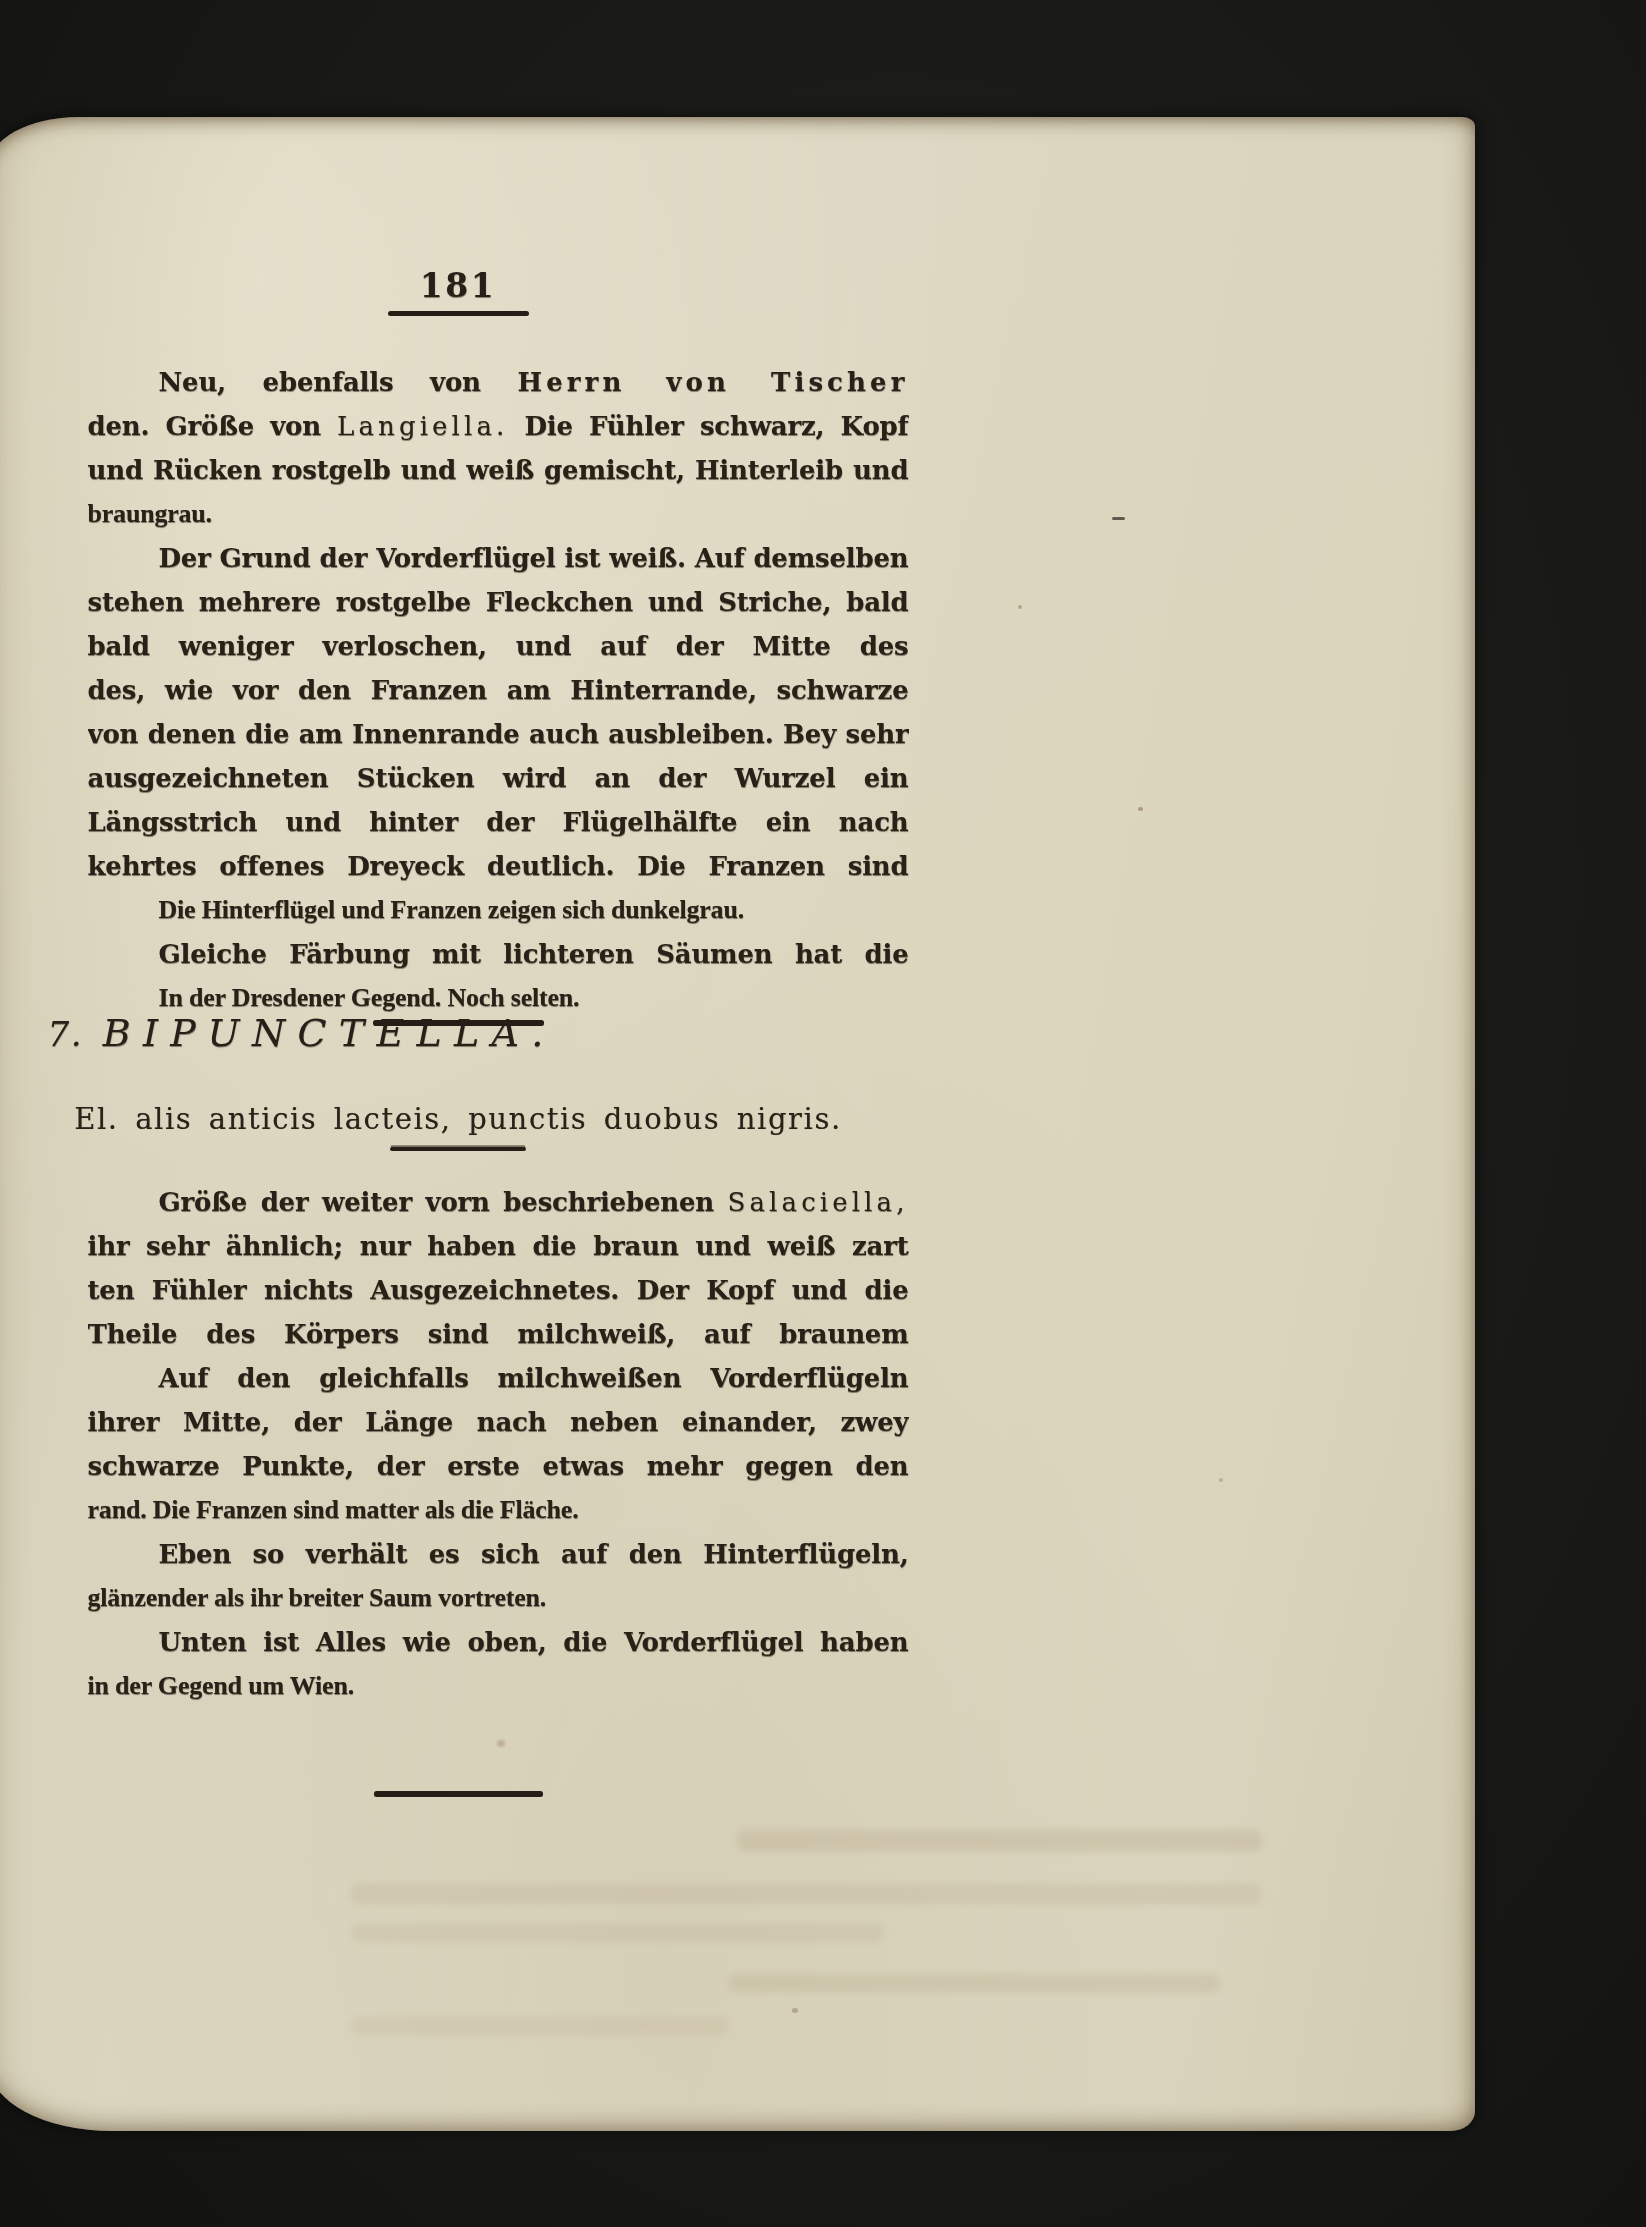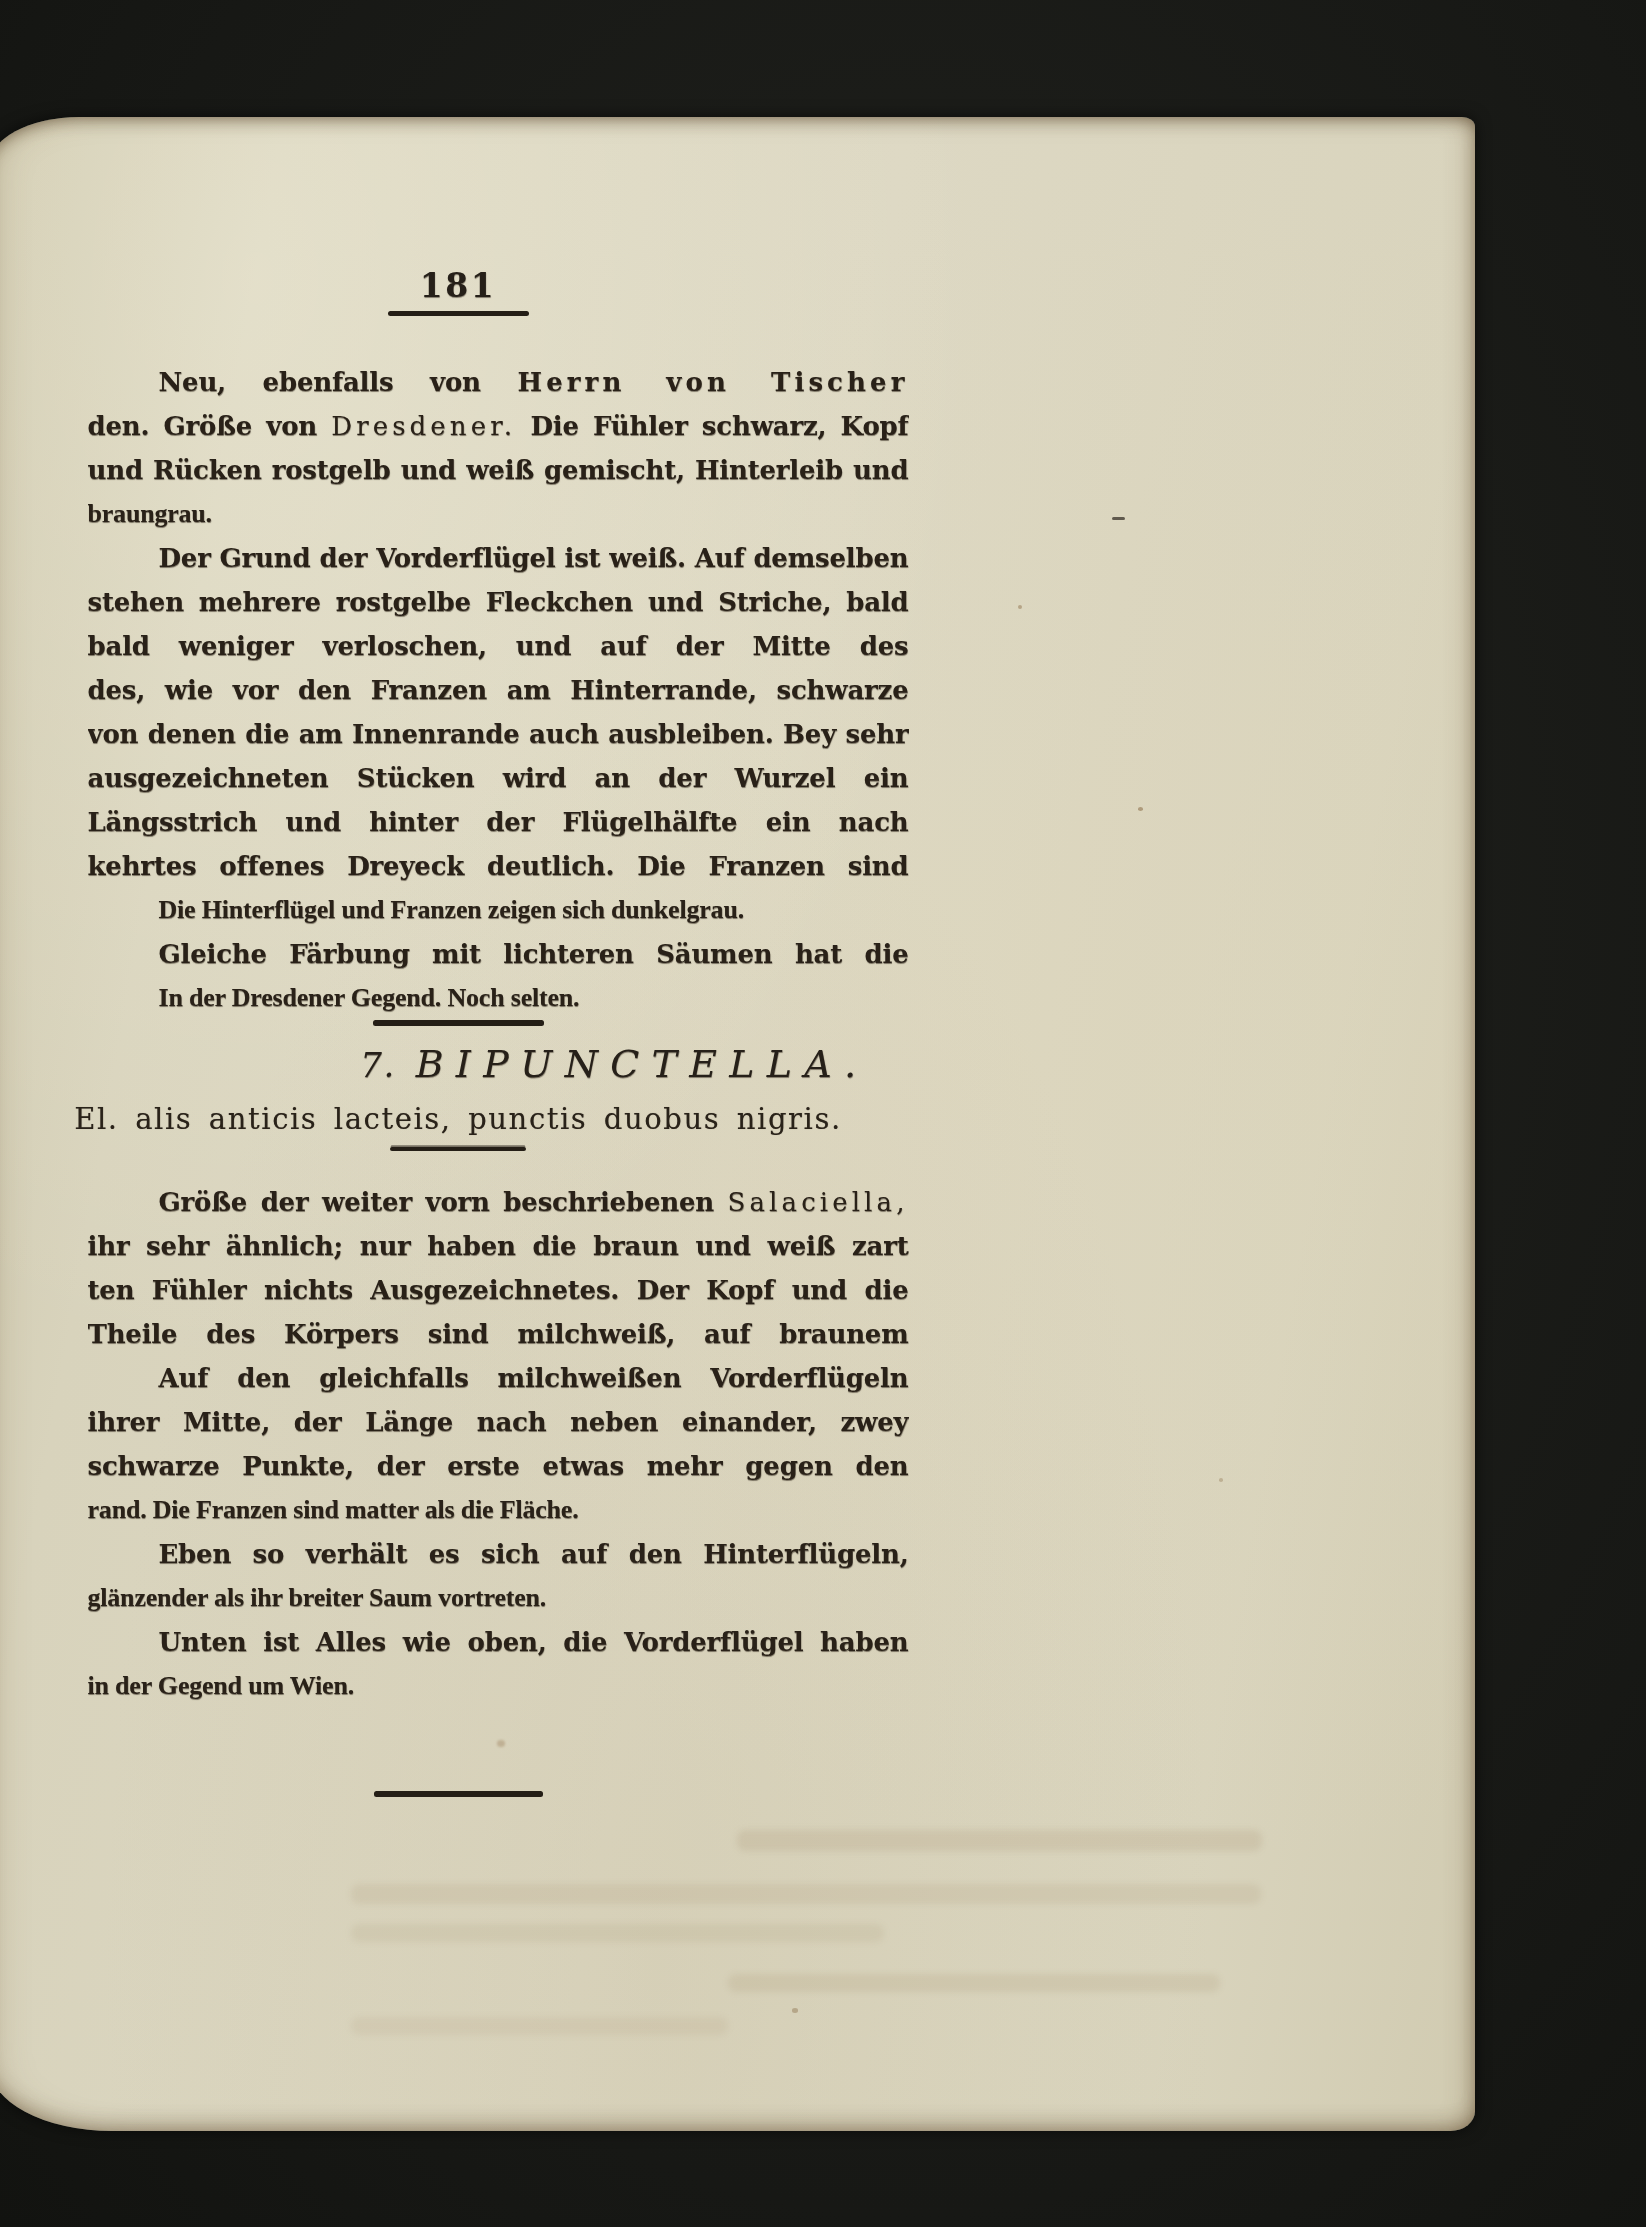--- a/index.html
+++ b/index.html
@@ -64,21 +64,21 @@
   .rule {
     position: absolute; left: 59px; width: 821px;
     display: flex; justify-content: center;
   }
   .rule > div { background: #241e16; border-radius: 2.5px; }
   #rule1 { top: 903px; } #rule1 > div { width: 171px; height: 5.7px; }
   #rule2 { top: 1030px; } #rule2 > div { width: 136px; height: 4.1px; box-shadow: 0 -2.5px 0 -0.8px rgba(36,30,22,0.55); }
   #rule3 { top: 1674px; } #rule3 > div { width: 169px; height: 5.7px; }
 
   #heading-block {
-    top: 925px; text-align: right;
+    top: 894px; text-align: left;
     color: #262019; white-space: nowrap;
     text-shadow: 0.3px 0.6px 0.8px rgba(43,34,24,0.5);
   }
   #species-number { font-style: italic; font-size: 34px; margin-right: 19.7px; letter-spacing: 1.6px; }
   #species-name   { font-style: italic; font-size: 38px; letter-spacing: 12.3px; }
 
   #latin-block {
     top: 985px; text-align: center;
     font-size: 29px; letter-spacing: 1.6px; word-spacing: 5.7px;
     color: #292219;
@@ -110,21 +110,21 @@
 <div id="scan">
   <div id="paper">
 
     <div class="col" id="pagenum-block">
       <div id="pagenum">181</div>
       <div id="pagenum-rule"></div>
     </div>
 
     <div class="col body-text" id="body1">
       <div class="line indent"><span>Neu, ebenfalls von </span><span class="sperr">Herrn von Tischer</span></div>
-      <div class="line"><span>den. Größe von </span><span class="antiqua">Dresdener.</span><span> Die Fühler schwarz, Kopf</span></div>
+      <div class="line"><span>den. Größe von </span><span class="antiqua">Langiella.</span><span> Die Fühler schwarz, Kopf</span></div>
       <div class="line">und Rücken rostgelb und weiß gemischt, Hinterleib und Füße</div>
       <div class="line short">braungrau.</div>
 
       <div class="line indent">Der Grund der Vorderflügel ist weiß. Auf demselben</div>
       <div class="line">stehen mehrere rostgelbe Fleckchen und Striche, bald mehr</div>
       <div class="line">bald weniger verloschen, und auf der Mitte des Innenran=</div>
       <div class="line">des, wie vor den Franzen am Hinterrande, schwarze Punkte,</div>
       <div class="line">von denen die am Innenrande auch ausbleiben. Bey sehr</div>
       <div class="line">ausgezeichneten Stücken wird an der Wurzel ein rostgelber</div>
       <div class="line">Längsstrich und hinter der Flügelhälfte ein nach aufwärts ge=</div>

